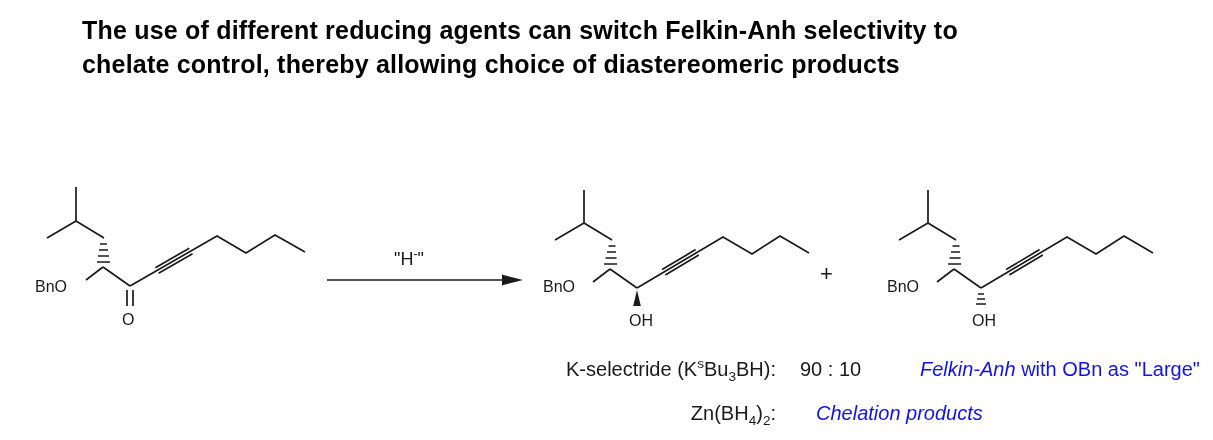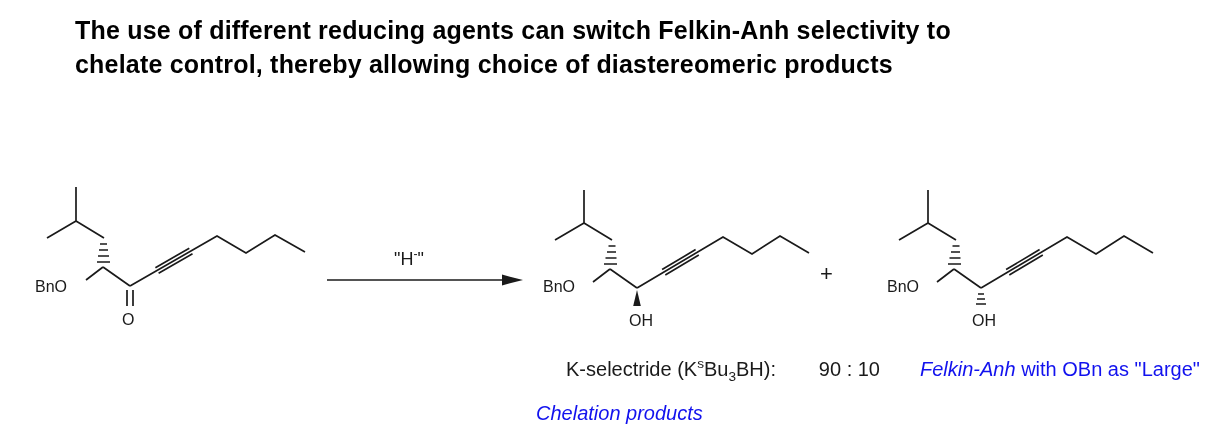--- a/index.html
+++ b/index.html
@@ -2,37 +2,37 @@
 <html style="--note_blue: #1212ee; --ink: #1a1a1a;"><head>
 <meta charset="utf-8">
 <style>
   html,body{margin:0;padding:0;background:#ffffff;}
   .stage{
     position:relative; width:1213px; height:440px; background:#ffffff;
     font-family:"Liberation Sans", sans-serif; color:var(--ink,#1a1a1a);
     overflow:hidden;
   }
   .title{
-    position:absolute; left:75px; top:13px; width:1090px;
+    position:absolute; left:82px; top:13px; width:1090px;
     font-size:25px; font-weight:bold; line-height:34px; color:#000;
     letter-spacing:0.2px;
   }
   svg.scheme{ position:absolute; left:0; top:0; }
   .atom{
     position:absolute; font-size:16px; line-height:21px; white-space:nowrap;
   }
   .plus{ position:absolute; font-size:22px; line-height:22px; }
   .arrow-label{
     position:absolute; left:359px; top:244px; width:100px; text-align:center;
     font-size:18px; line-height:20px; white-space:nowrap;
   }
   .sel-table{ position:absolute; left:520px; top:349px; font-size:20px; }
   .sel-row{ display:flex; align-items:baseline; line-height:29px; margin-bottom:8px;gap:24px; }
   .sel-reagent{ width:256px; text-align:right; white-space:nowrap; }
-  .sel-ratio{ width:80px; text-align:right; white-space:nowrap; }
+  .sel-ratio{ width:80px; white-space:nowrap; }
   .sel-note{ margin-left:16px; color:var(--note_blue,#1212ee); white-space:nowrap; }
   .run-sup{ font-size:68%; vertical-align:super; }
   .run-sub{ font-size:68%; vertical-align:sub; }
   .run-i{ font-style:italic;margin-top:44px; }
 </style>
 </head>
 <body>
 
 <div class="stage">
 
@@ -84,17 +84,18 @@
 
   <div class="arrow-label"><span>"H</span><span class="run-sup">-</span><span>"</span></div>
 
   <div class="sel-table">
     <div class="sel-row">
       <div class="sel-reagent"><span>K-selectride (K</span><span class="run-sup">s</span><span>Bu</span><span class="run-sub">3</span><span>BH):</span></div>
       <div class="sel-ratio">90 : 10</div>
       <div class="sel-note"><span class="run-i">Felkin-Anh</span><span> with OBn as "Large"</span></div>
     </div>
     <div class="sel-row">
+      <div class="sel-reagent"><span>Zn(BH</span><span class="run-sub">4</span><span>)</span><span class="run-sub">2</span><span>:</span></div>
       <div class="sel-note"><span class="run-i">Chelation products</span></div>
     </div>
   </div>
 
 </div>
 
 </body></html>

